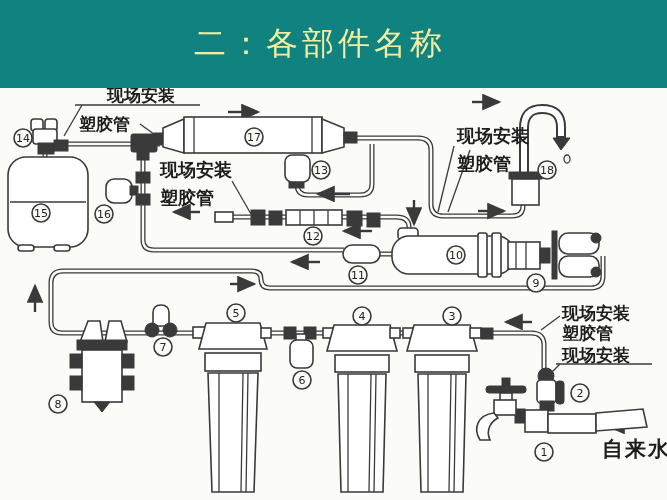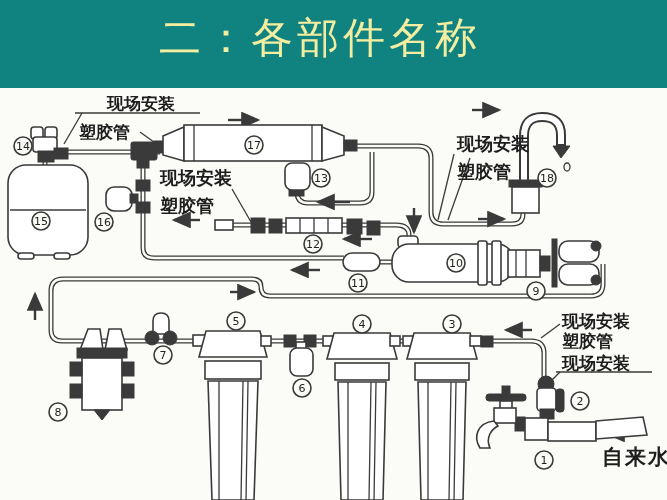--- a/index.html
+++ b/index.html
@@ -1,22 +1,22 @@
 <!DOCTYPE html>
 <html><head>
 <meta charset="utf-8">
 <style>
   html,body{margin:0;padding:0;background:#e8e8e8;}
   #slide{position:relative;width:667px;height:500px;overflow:hidden;background:#fbfbf8;
          font-family:"DejaVu Sans","Liberation Sans",sans-serif;}
   #header{position:absolute;left:0;top:0;width:667px;height:88px;background:#108280;}
-  #title{position:absolute;left:0;top:10px;width:640px;text-align:center;
+  #title{position:absolute;left:0;top:22px;width:640px;text-align:center;
          font-family:"Liberation Serif","DejaVu Serif",serif;
-         font-size:42px;letter-spacing:4px;color:#f2eda0;font-weight:500;}
-  #diagram{position:absolute;left:0;top:96px;width:667px;height:328px;background:#fbfbf8;}
+         font-size:32px;letter-spacing:4px;color:#f2eda0;font-weight:500;}
+  #diagram{position:absolute;left:0;top:88px;width:667px;height:328px;background:#fbfbf8;}
   svg{display:block;}
   .pipe-o{stroke:#3a3a3a;stroke-width:5;fill:none;stroke-linejoin:round;}
   .pipe-i{stroke:#fbfbf8;stroke-width:2.4;fill:none;stroke-linejoin:round;}
   .part{fill:#ffffff;stroke:#3a3a3a;stroke-width:1.6;}
   .dark{fill:#3a3a3a;stroke:#3a3a3a;stroke-width:1;}
   .thin{stroke:#3a3a3a;stroke-width:1.3;fill:none;}
   .arrow{stroke:#3a3a3a;stroke-width:2.4;fill:none;}
   .numc{fill:#fbfbf8;stroke:#3a3a3a;stroke-width:1.6;}
   .numt{font:11px "DejaVu Sans",sans-serif;fill:#222;text-anchor:middle;}
   .lbl{font-weight:bold;fill:#1d1d1d;}

